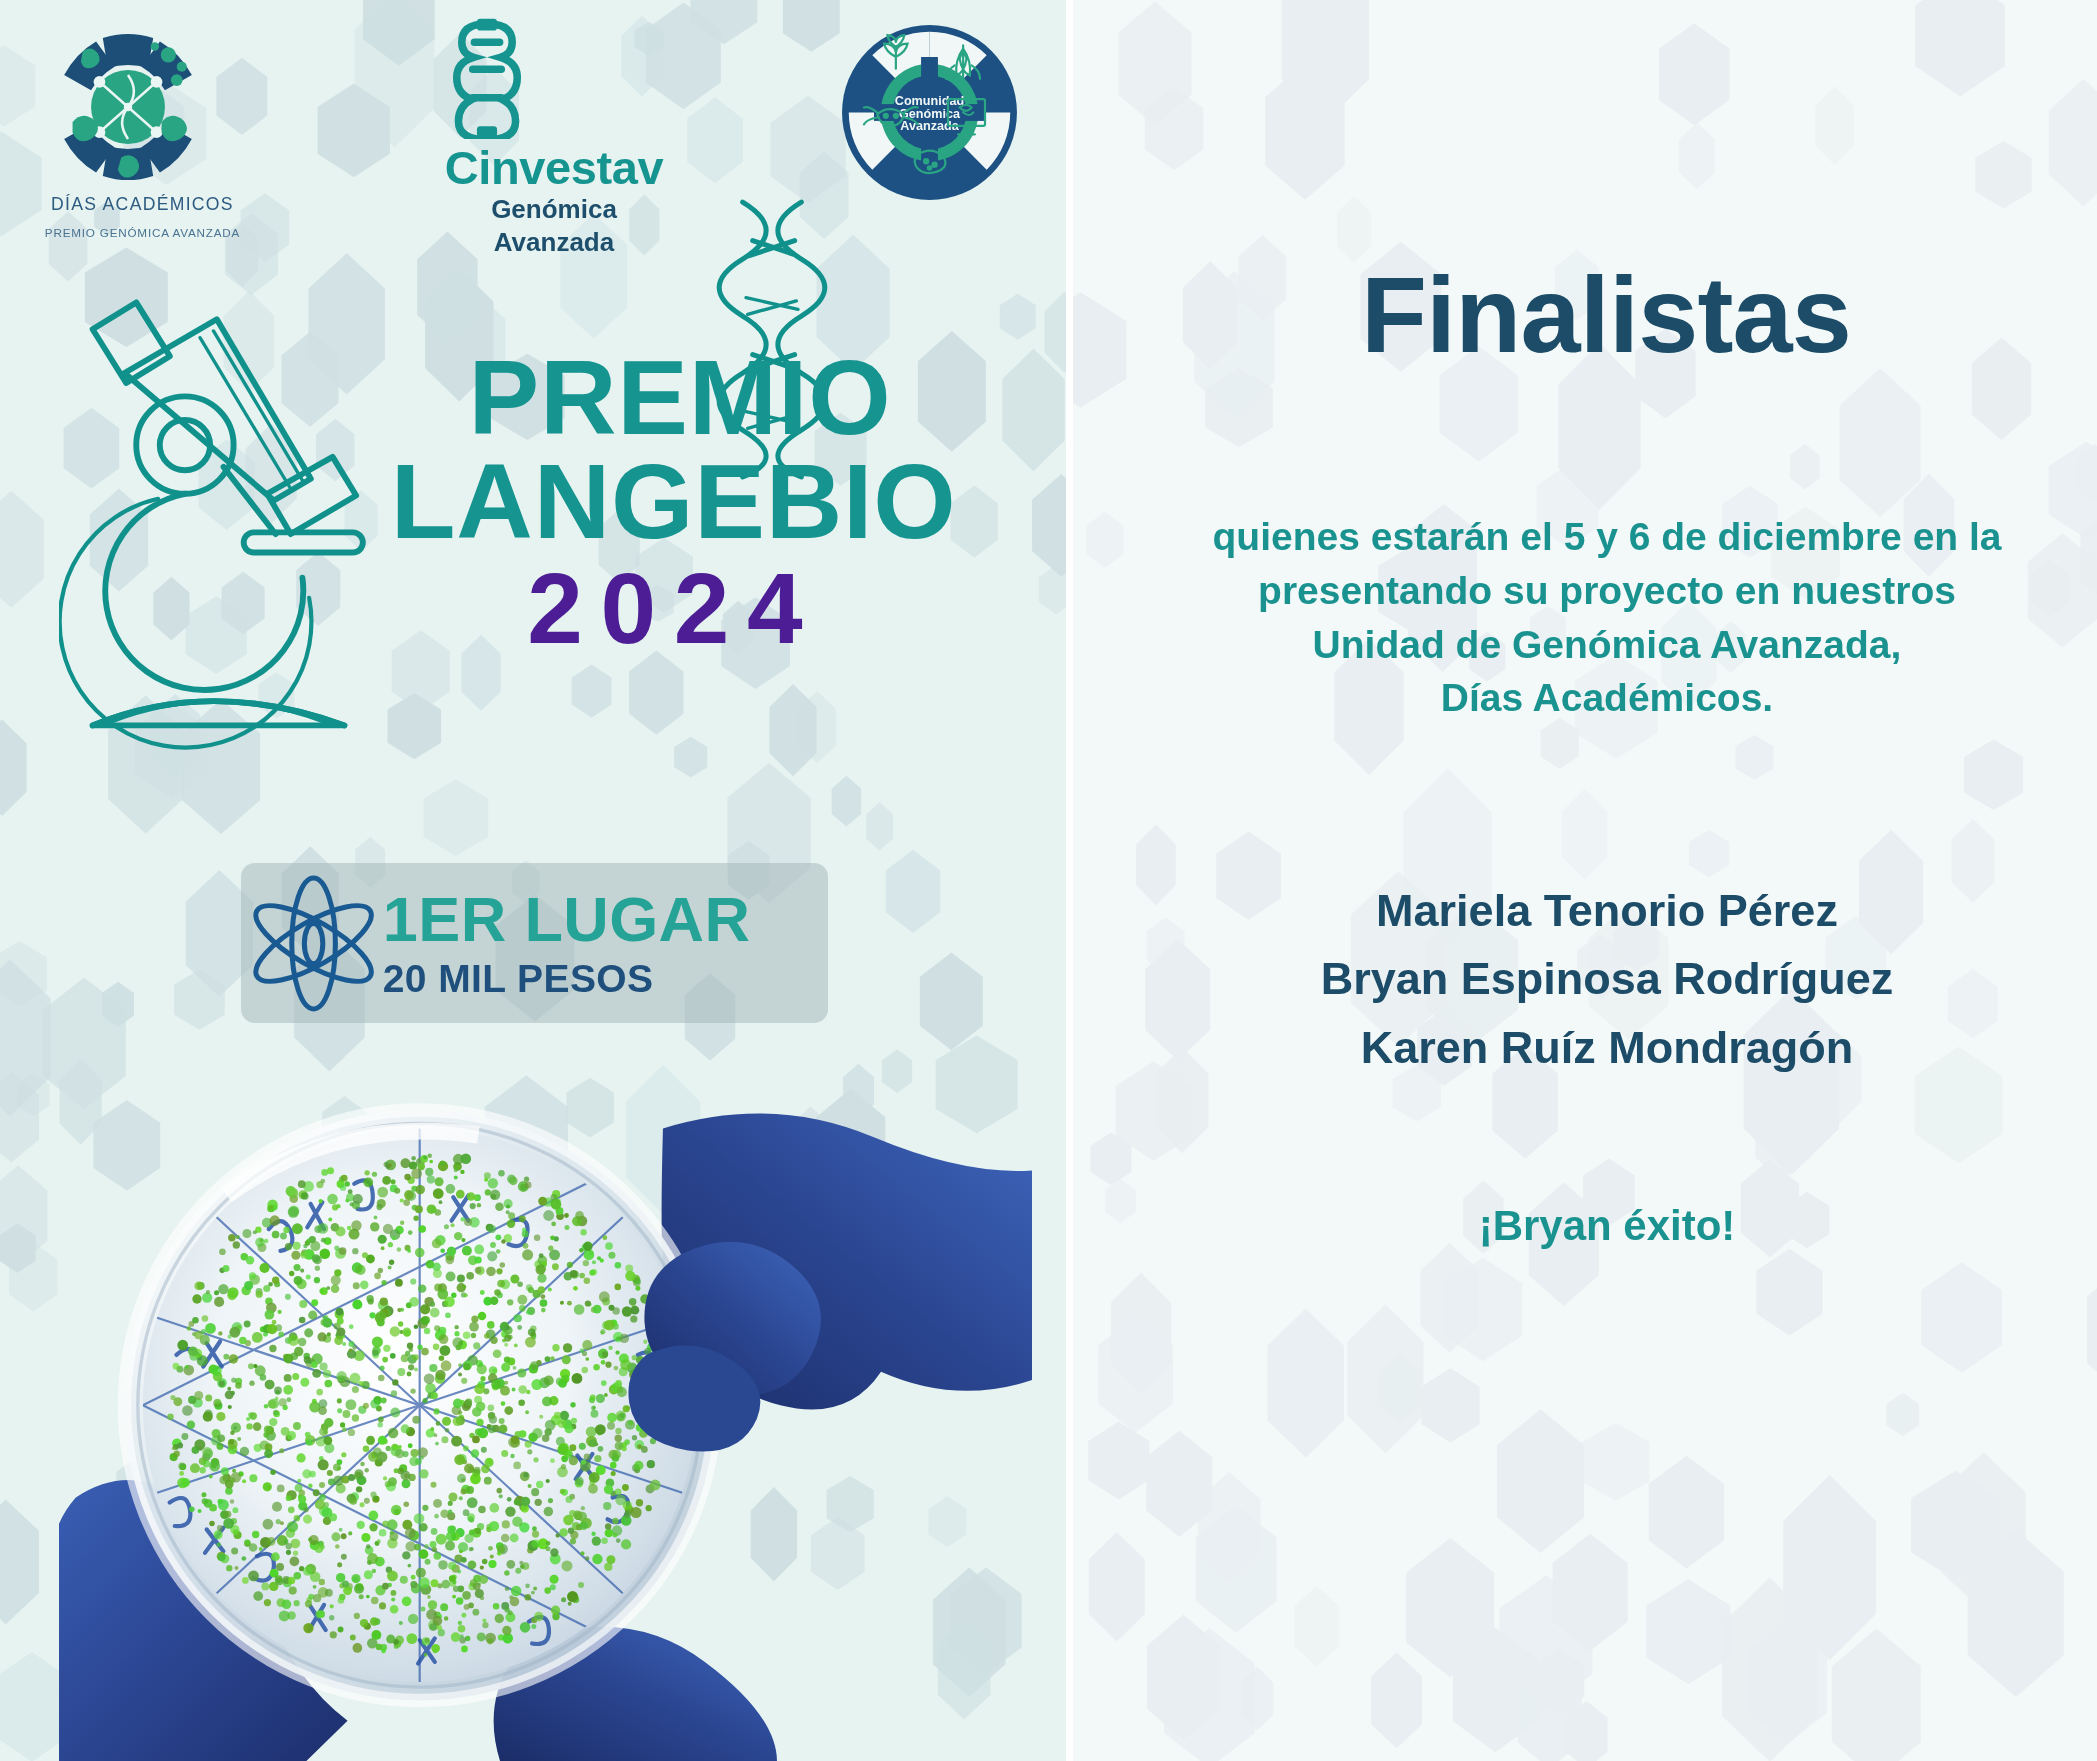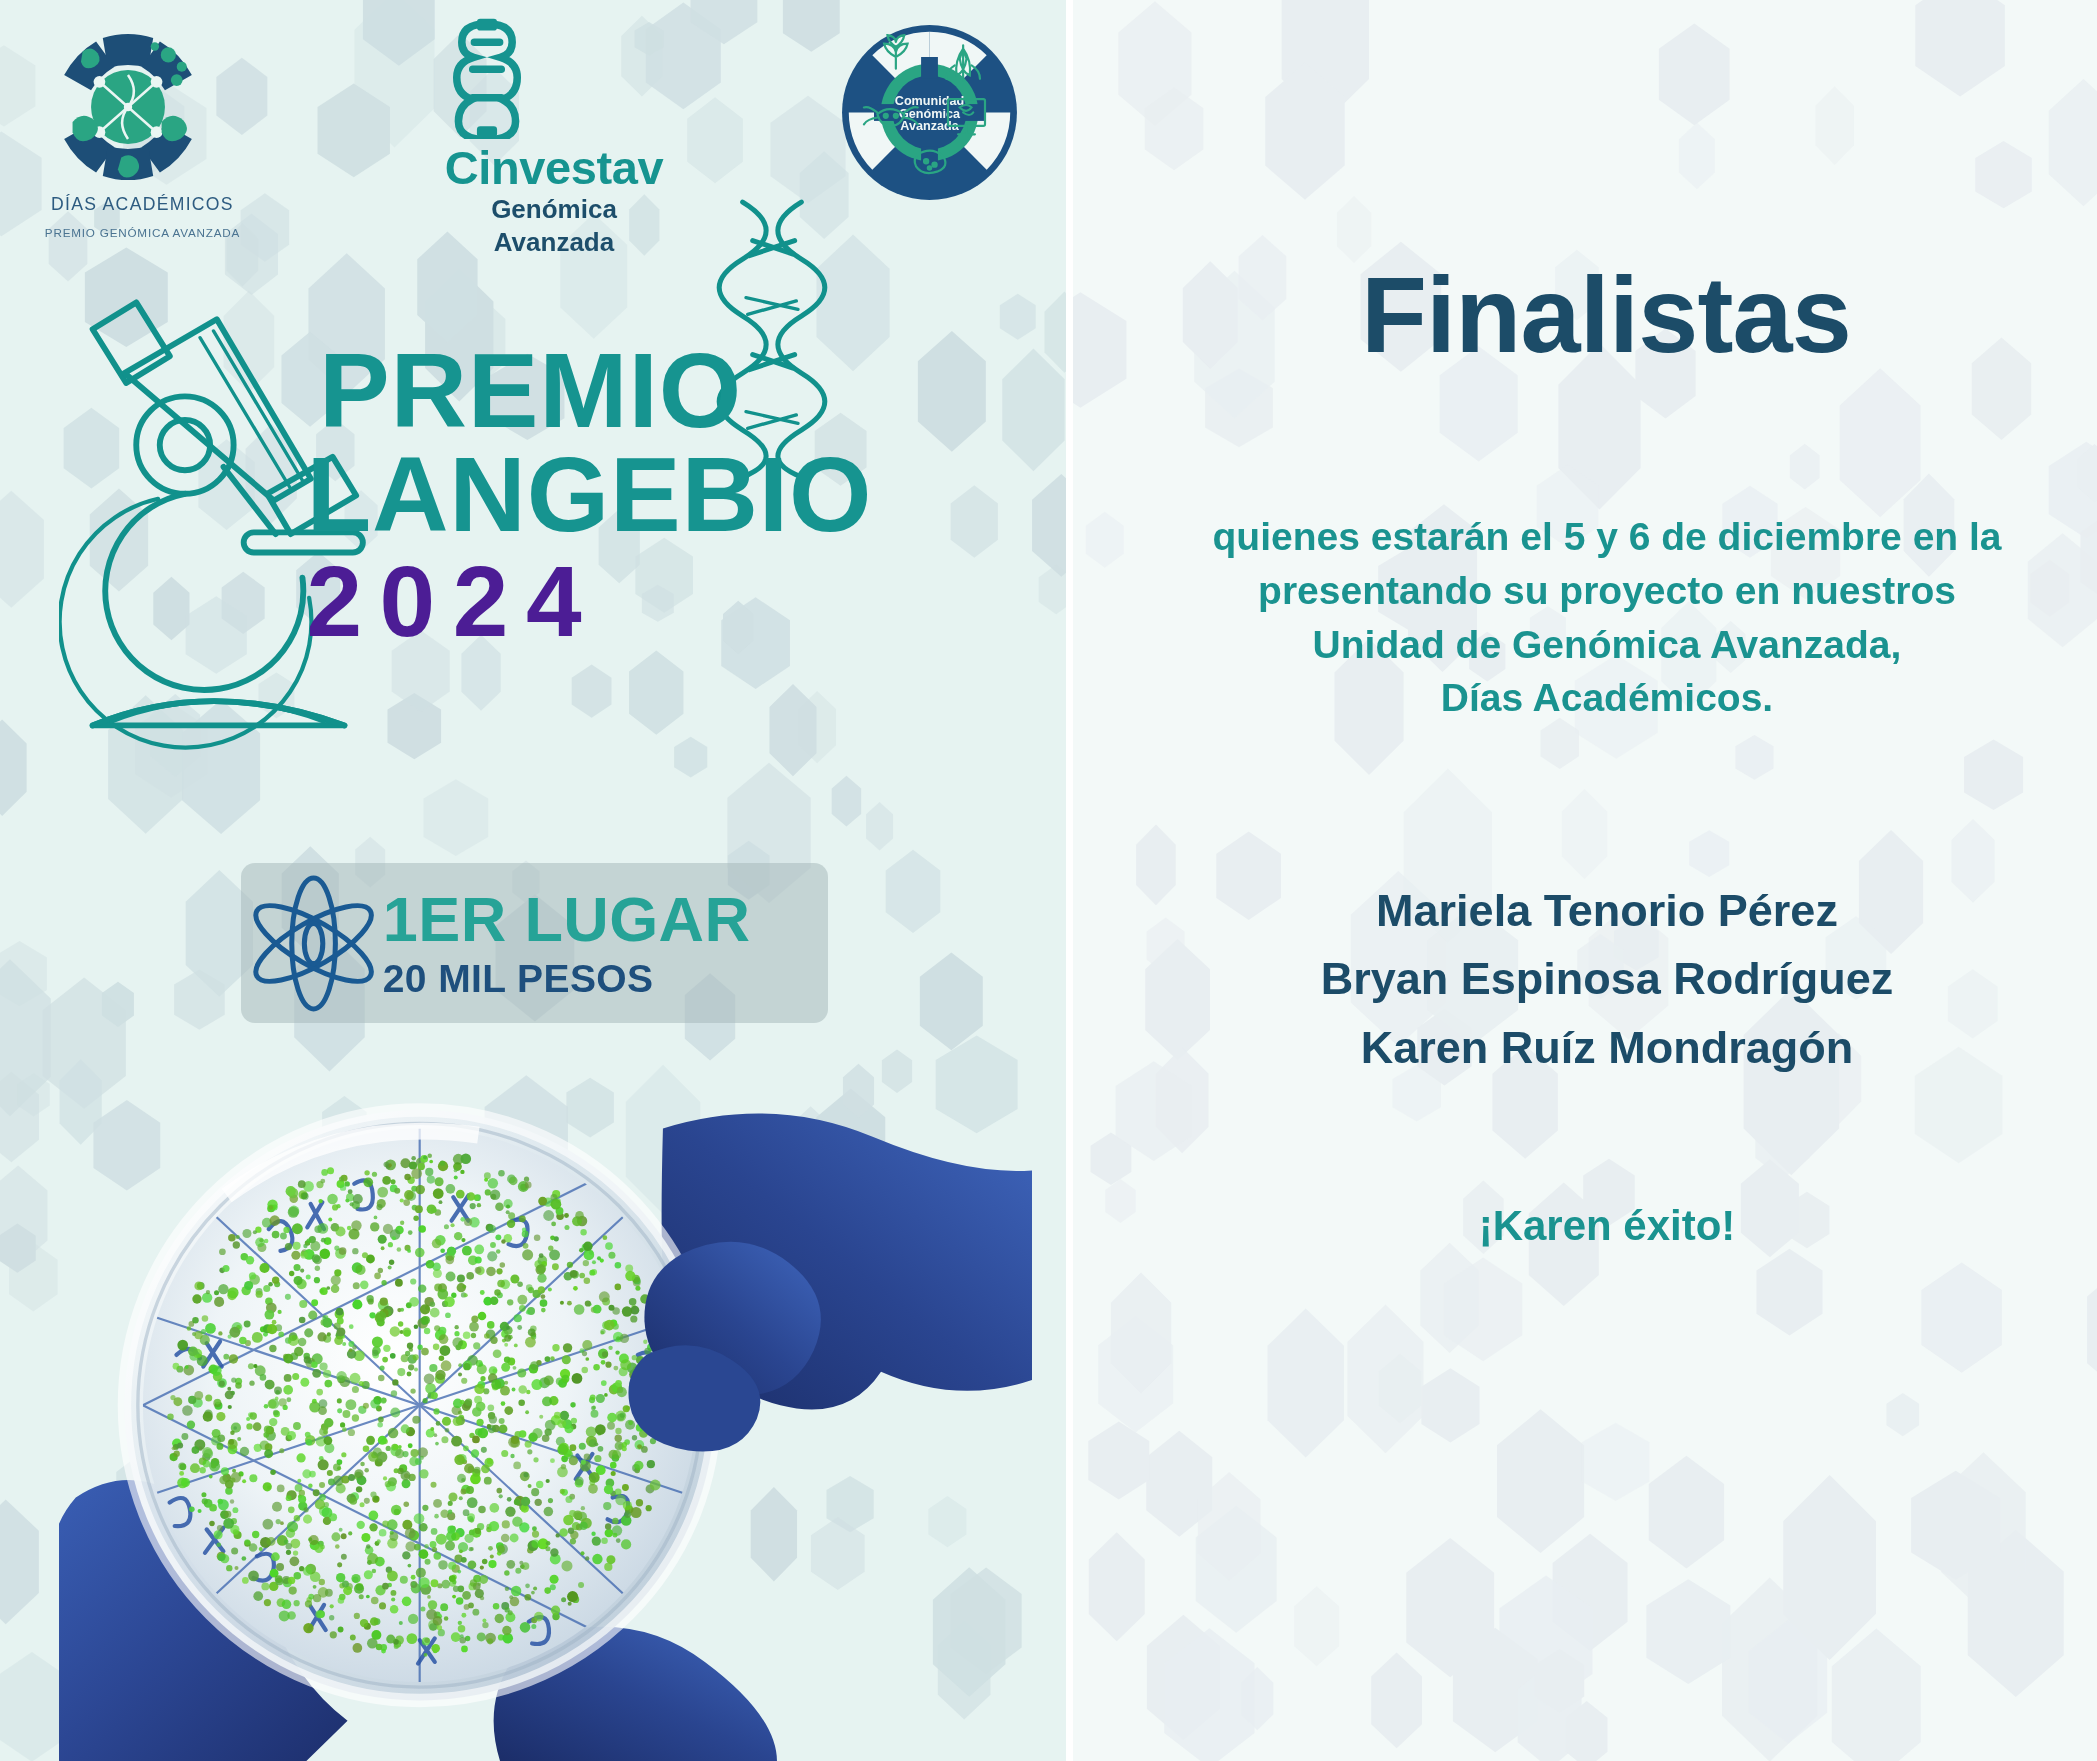--- a/index.html
+++ b/index.html
@@ -52,21 +52,21 @@
     font-size:26px;font-weight:bold;color:#1d4e6b;line-height:1.12;margin-top:4.2px;
   }
 
   
   .microscope{position:absolute;left:59px;top:289px;width:319px;height:470px;}
 
   
   .dna{position:absolute;left:709px;top:197px;width:126px;height:285px;}
 
   
-  .title-block{position:absolute;left:319px;top:341px;width:722px;}
+  .title-block{position:absolute;left:319px;top:348px;width:722px;text-align:center;}
   .t-premio{
     font-size:106px;font-weight:bold;color:#169490;line-height:0.94;
     letter-spacing:0.8px;
   }
   .t-langebio{
     font-size:106px;font-weight:bold;color:#169490;line-height:0.98;
     letter-spacing:0.8px;margin-top:2.5px;margin-left:-12.6px;
   }
   .t-year{
     font-size:100px;font-weight:bold;color:#4c1d95;line-height:1.0;
@@ -2168,16 +2168,16 @@
     <div>Unidad de Genómica Avanzada,</div>
     <div>Días Académicos.</div>
   </div>
 
   <div class="r-names">
     <div class="r-name">Mariela Tenorio Pérez</div>
     <div class="r-name">Bryan Espinosa Rodríguez</div>
     <div class="r-name">Karen Ruíz Mondragón</div>
   </div>
 
-  <div class="r-closing">¡Karen éxito!</div>
+  <div class="r-closing">¡Bryan éxito!</div>
 
 </div>
 
 
 </body></html>

